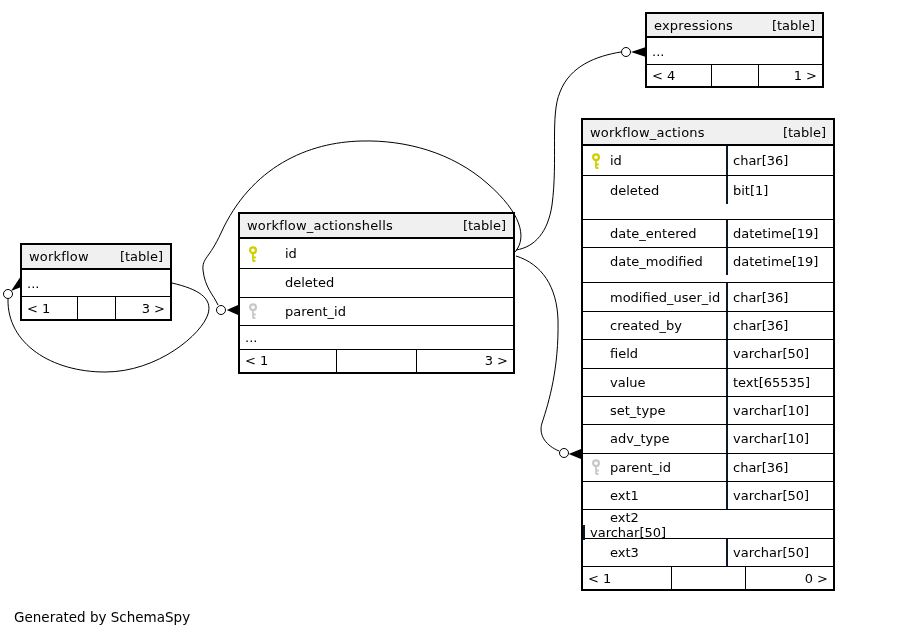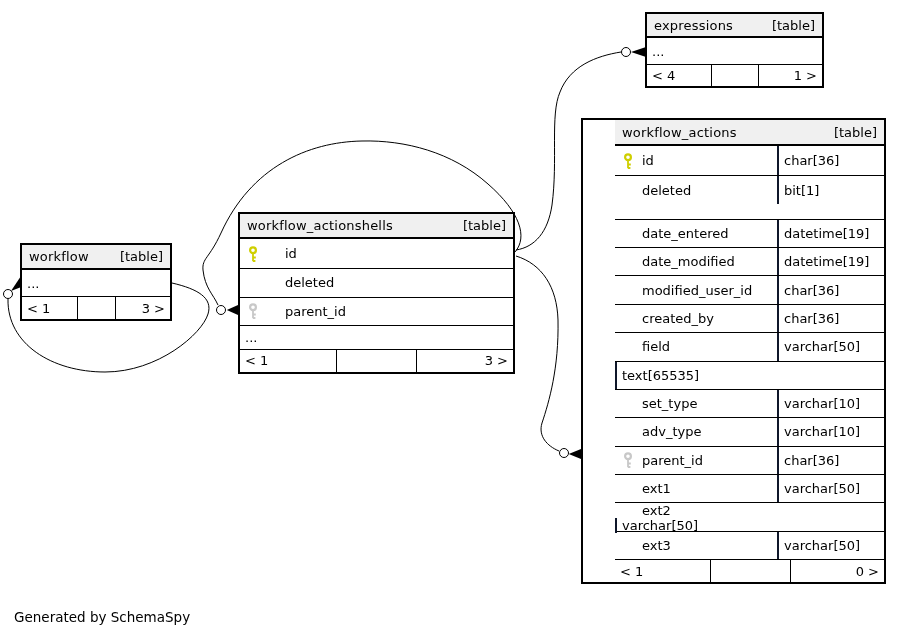--- a/index.html
+++ b/index.html
@@ -73,21 +73,21 @@
             <span>...</span>
           </div>
         </div>
       </div>
       <div class="ftr" style="height: 22px;">
         <div class="fcell lft" style="width: 65px;">&lt; 4</div>
         <div class="fcell mid" style="width: 48px;"></div>
         <div class="fcell rgt" style="width: 66px;">1 &gt;</div>
       </div>
     </div>
-    <div class="tbl" style="left: 581px; top: 118px; width: 305px; padding-left: 32px;">
+    <div class="tbl" style="left: 581px; top: 118px; width: 254px;">
       <div class="hdr" style="height: 26px;">
         <span class="tname">workflow_actions</span>
         <span class="ttag">[table]</span>
       </div>
       <div class="rows">
         <div class="row first" style="height: 29.36px;">
           <div class="namecell">
             <span class="iconbox" style="width: 19px;">
               <svg width="10" height="16" viewBox="0 0 10 16">
                 <circle cx="5" cy="4.2" r="2.9" fill="none" stroke="#cfcf00" stroke-width="2.2"></circle>
@@ -120,21 +120,21 @@
         </div>
         <div class="row" style="height: 28.36px;">
           <div class="namecell">
             <span class="iconbox" style="width: 19px;"></span>
             <span>date_modified</span>
           </div>
           <div class="typecell" style="width: 107px;">
             <span>datetime[19]</span>
           </div>
         </div>
-        <div class="row" style="height: 28.36px;">
+        <div class="row" style="height: 28.36px; margin-top: 7px;">
           <div class="namecell">
             <span class="iconbox" style="width: 19px;"></span>
             <span>modified_user_id</span>
           </div>
           <div class="typecell" style="width: 107px;">
             <span>char[36]</span>
           </div>
         </div>
         <div class="row" style="height: 28.36px;">
           <div class="namecell">
@@ -148,20 +148,24 @@
         <div class="row" style="height: 28.36px;">
           <div class="namecell">
             <span class="iconbox" style="width: 19px;"></span>
             <span>field</span>
           </div>
           <div class="typecell" style="width: 107px;">
             <span>varchar[50]</span>
           </div>
         </div>
         <div class="row" style="height: 28.36px;">
+          <div class="namecell">
+            <span class="iconbox" style="width: 19px;"></span>
+            <span>value</span>
+          </div>
           <div class="typecell" style="width: 107px;">
             <span>text[65535]</span>
           </div>
         </div>
         <div class="row" style="height: 28.36px;">
           <div class="namecell">
             <span class="iconbox" style="width: 19px;"></span>
             <span>set_type</span>
           </div>
           <div class="typecell" style="width: 107px;">

